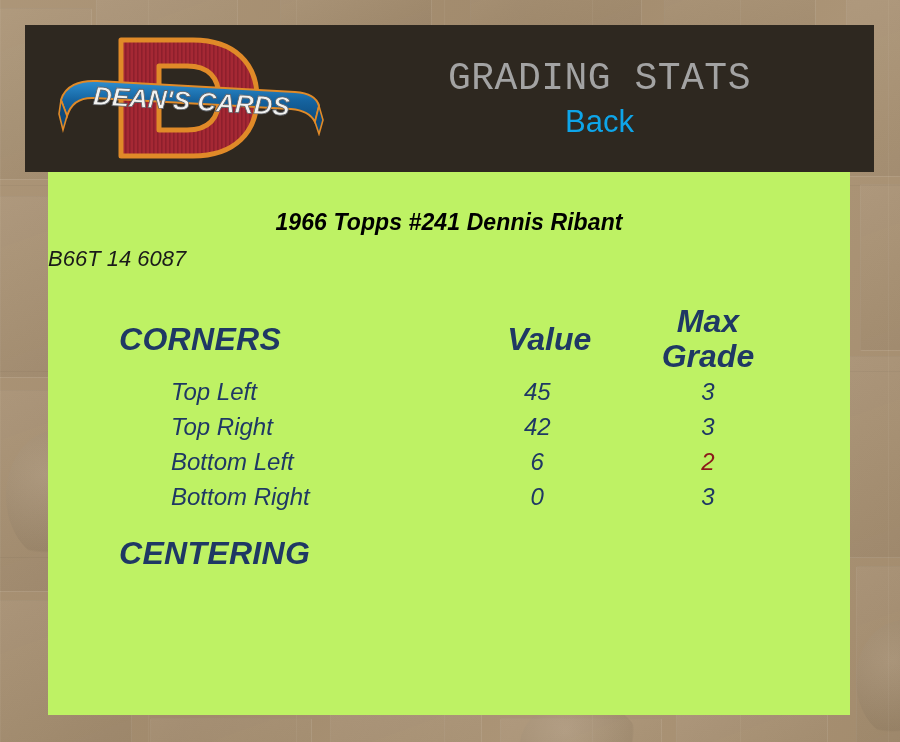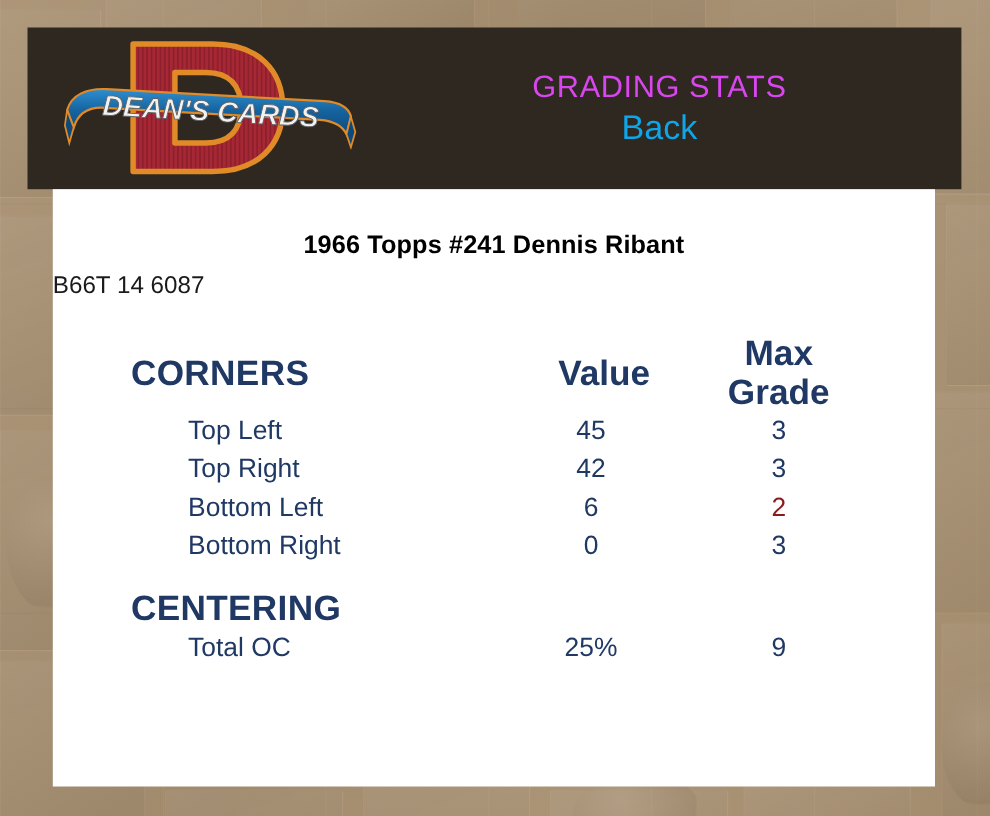--- a/index.html
+++ b/index.html
@@ -81,42 +81,44 @@
     left: 300px;
     top: 0;
     width: 549px;
     height: 147px;
     display: flex;
     flex-direction: column;
     align-items: center;
     justify-content: center;
   }
   .header-title {
-    color: #d946ef;
-    font-size: 28px;
+    color: #a3a3a3;
+    font-size: 38px;
     font-weight: 400;
     letter-spacing: 0.5px;
     line-height: 1.05;
+    font-family: Liberation Mono, monospace;
   }
   .header-subtitle {
     color: #0ea5e9;
     font-size: 31px;
     font-weight: 400;
     margin-top: 7px;
     line-height: 1.05;
   }
 
   
   .content-panel {
     position: absolute;
     left: 48px;
     top: 172px;
     width: 802px;
     height: 543px;
-    background: #ffffff;
+    background: #bef264;
+    font-style: italic;
   }
 
   .card-title {
     text-align: center;
     font-size: 23px;
     font-weight: bold;
     color: #000000;
     margin-top: 37px;
     letter-spacing: 0.1px;
   }
@@ -261,21 +263,16 @@
           <td class="col-grade">3</td>
         </tr>
         <tr class="spacer-row">
           <td colspan="3"></td>
         </tr>
         <tr class="header-row">
           <td class="col-label">CENTERING</td>
           <td class="col-value"></td>
           <td class="col-grade"></td>
         </tr>
-        <tr class="data-row">
-          <td class="col-label">Total OC</td>
-          <td class="col-value">25%</td>
-          <td class="col-grade">9</td>
-        </tr>
       </tbody>
   </table>
 
 </div>
 
 </body></html>

